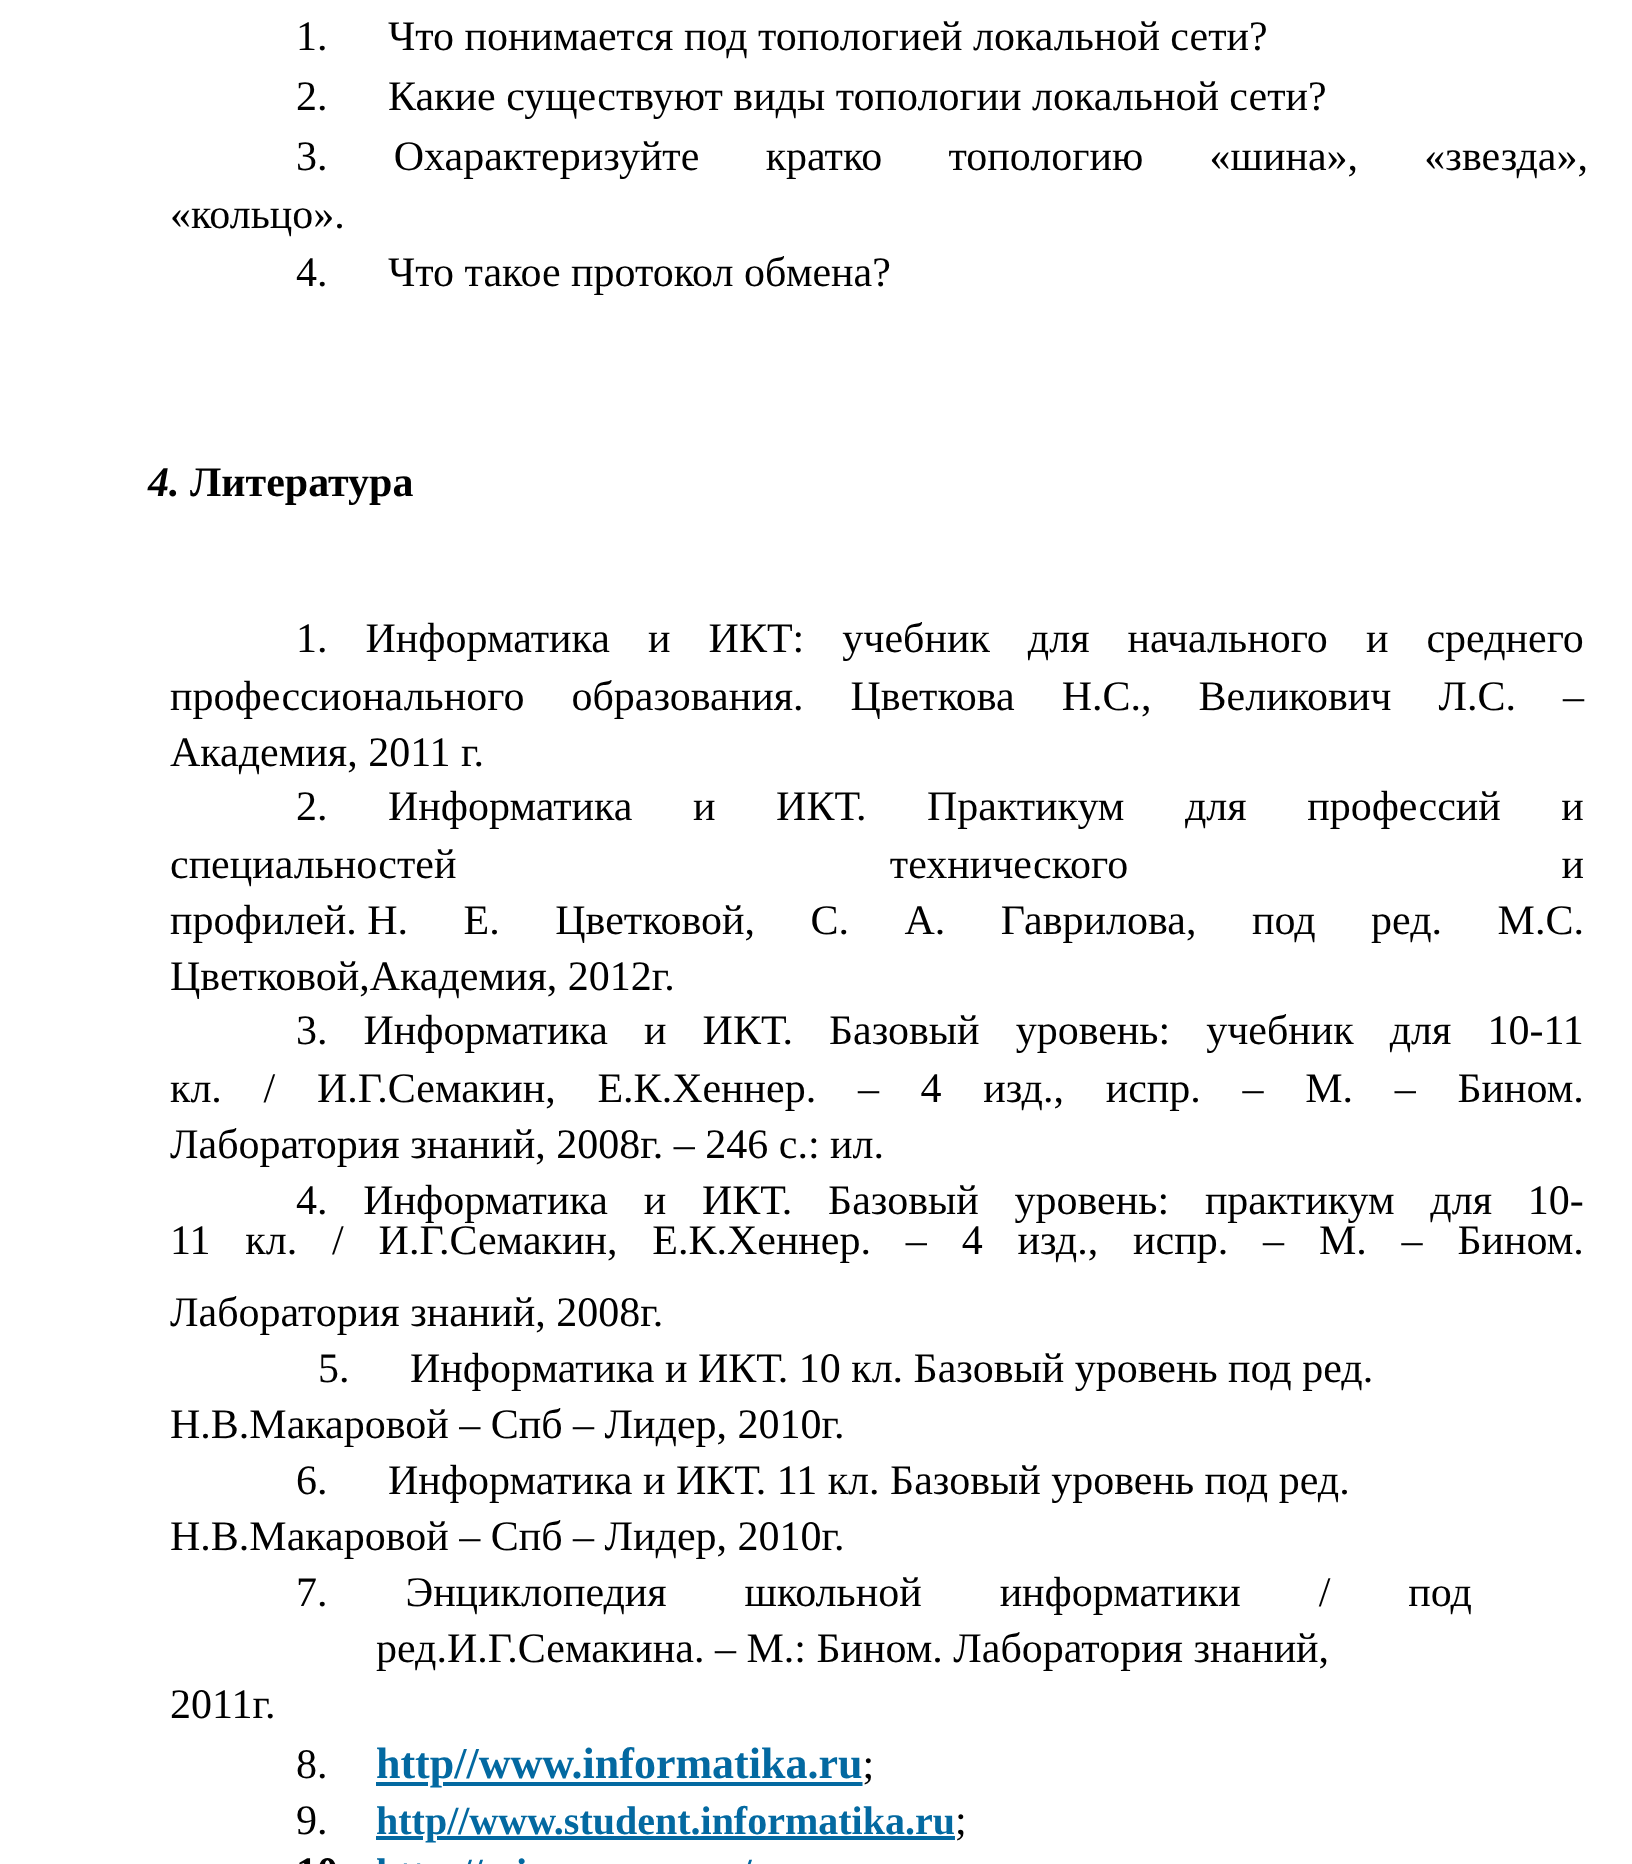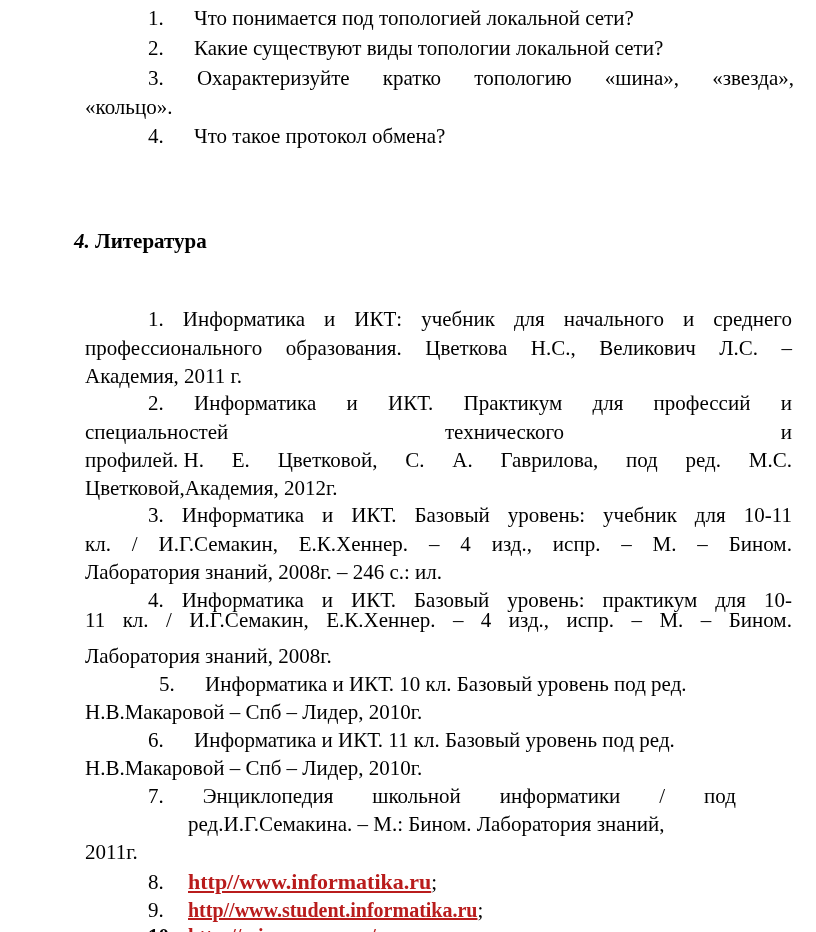--- a/index.html
+++ b/index.html
@@ -6,21 +6,21 @@
   body {
     width: 816px; height: 932px; overflow: hidden; position: relative;
     font-family: "Liberation Serif", "DejaVu Serif", serif;
     color: #000000; font-size: 21px;
   }
   .line { position: absolute; white-space: nowrap; line-height: 24px; }
   .just { display: flex; justify-content: space-between; }
   .num { display: inline-block; }
   .heading { font-weight: bold; font-size: 21px; }
   .heading .hnum { font-style: italic; }
-  .link { font-weight: bold; text-decoration: underline; color: #b91c1c; font-size: 22px; }
+  .link { font-weight: bold; text-decoration: underline; color: #0369a1; font-size: 22px; }
   .bold { font-weight: bold; }
 </style>
 </head>
 <body>
 
 <div class="line" style="left:148px; top:6px;">
   <span class="num" style="width:46px">1.</span><span>Что понимается под топологией локальной сети?</span>
 </div>
 <div class="line" style="left:148px; top:36px;">
   <span class="num" style="width:46px">2.</span><span>Какие существуют виды топологии локальной сети?</span>

